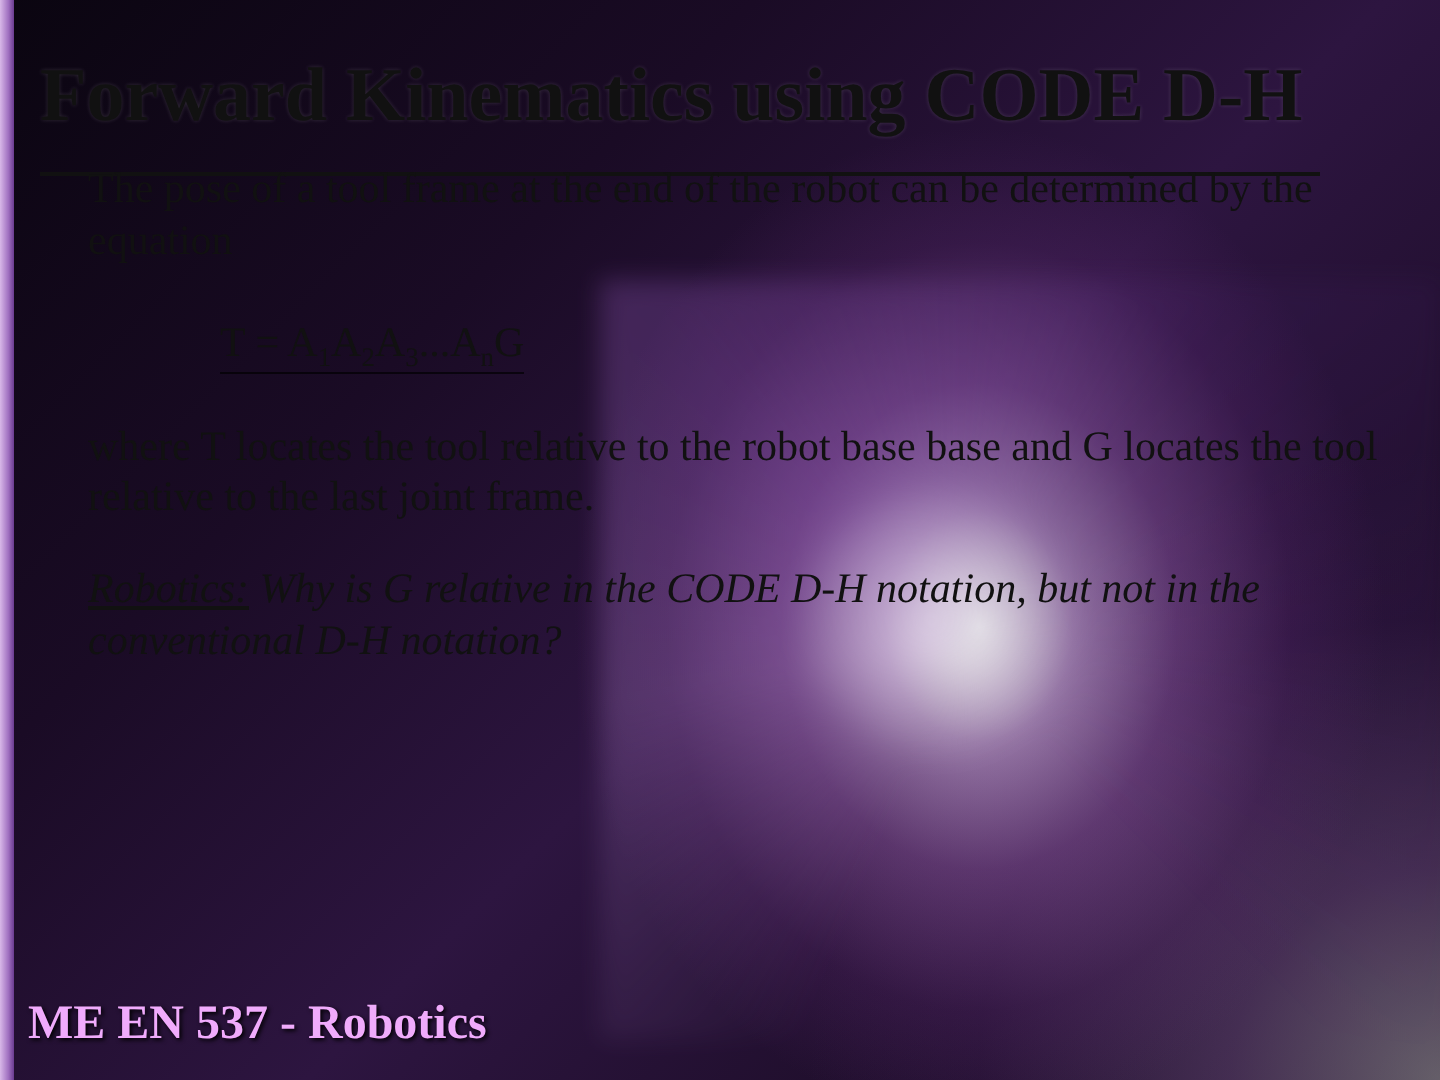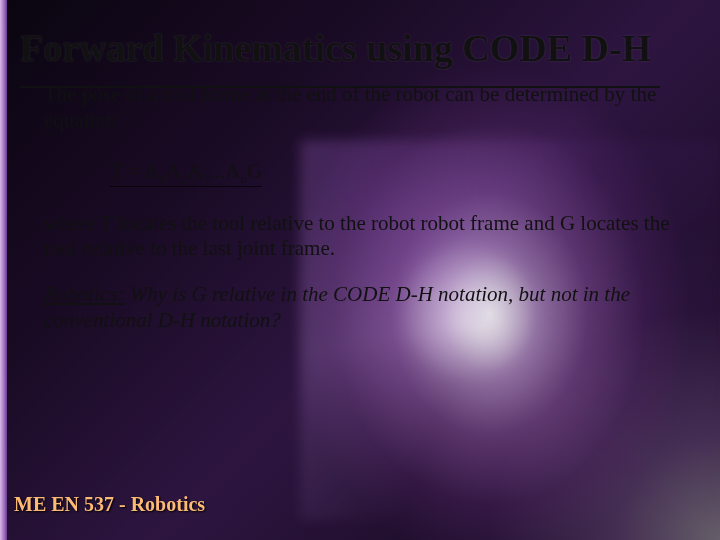--- a/index.html
+++ b/index.html
@@ -65,24 +65,24 @@
     font-size: 21px;
     border-bottom: 1px solid rgba(0,0,0,0.65);
     display: inline-block;
     padding-bottom: 1px;
   }
   sub { font-size: 0.64em; vertical-align: sub; line-height: 0; }
   .question { font-style: italic; }
   .question .lbl { text-decoration: underline; }
   .footer {
     position: absolute;
-    left: 14px; bottom: 24px;
-    font-size: 20px;
+    left: 14px; bottom: 14px;
+    font-size: 24px;
     font-weight: bold;
-    color: #fdba74;
+    color: #f0abfc;
     text-shadow: 1px 1px 2px #000;
   }
 </style>
 </head>
 <body>
 
 <div class="bg"></div>
 <div class="swirl"></div>
 <div class="leftbar"></div>
 
@@ -90,21 +90,21 @@
 
   <div class="title">Forward Kinematics using CODE D-H</div>
 
   <div class="body">
     <p>The pose of a tool frame at the end of the robot can be determined by the equation</p>
 
     <div class="equation">
       <span>T = A</span><sub>1</sub><span>A</span><sub>2</sub><span>A</span><sub>3</sub><span>...A</span><sub>n</sub><span>G</span>
     </div>
 
-    <p>where T locates the tool relative to the robot robot frame and G locates the tool relative to the last joint frame.</p>
+    <p>where T locates the tool relative to the robot base base and G locates the tool relative to the last joint frame.</p>
 
     <p class="question">
       <span class="lbl">Robotics:</span><span> Why is G relative in the CODE D-H notation, but not in the conventional D-H notation?</span>
     </p>
   </div>
 
   <div class="footer">ME EN 537 - Robotics</div>
 </div>
 
 </body></html>

